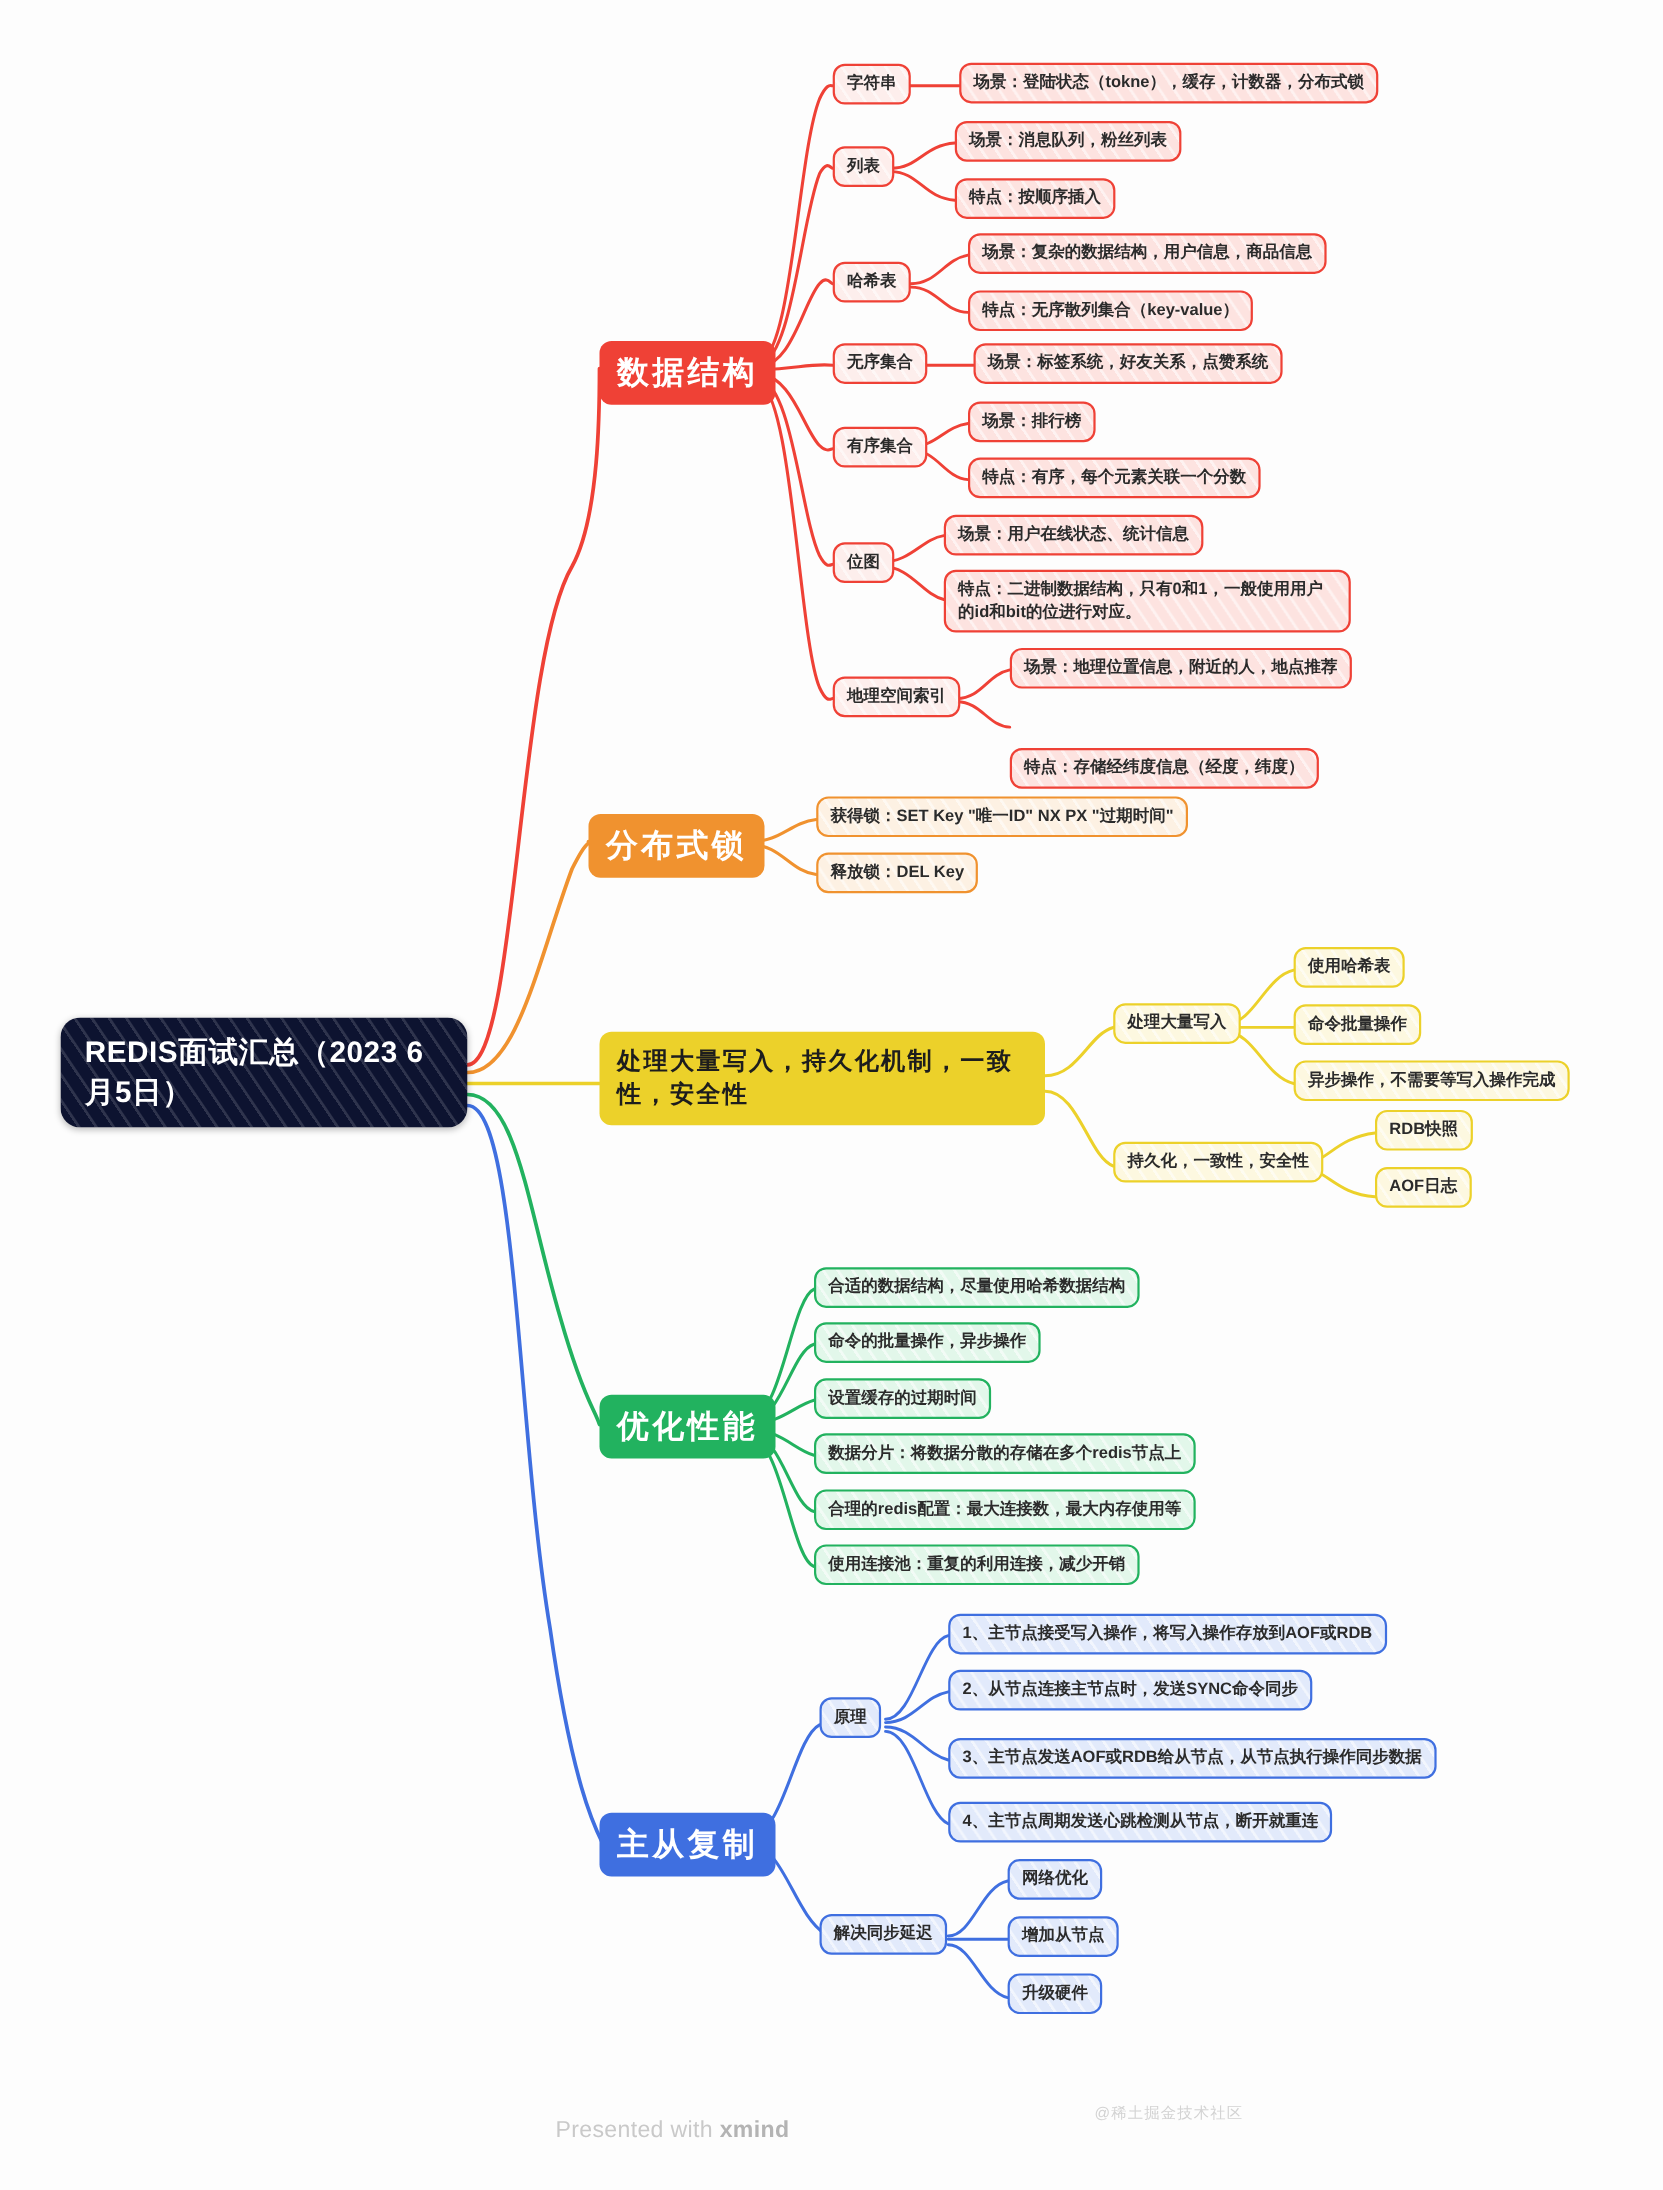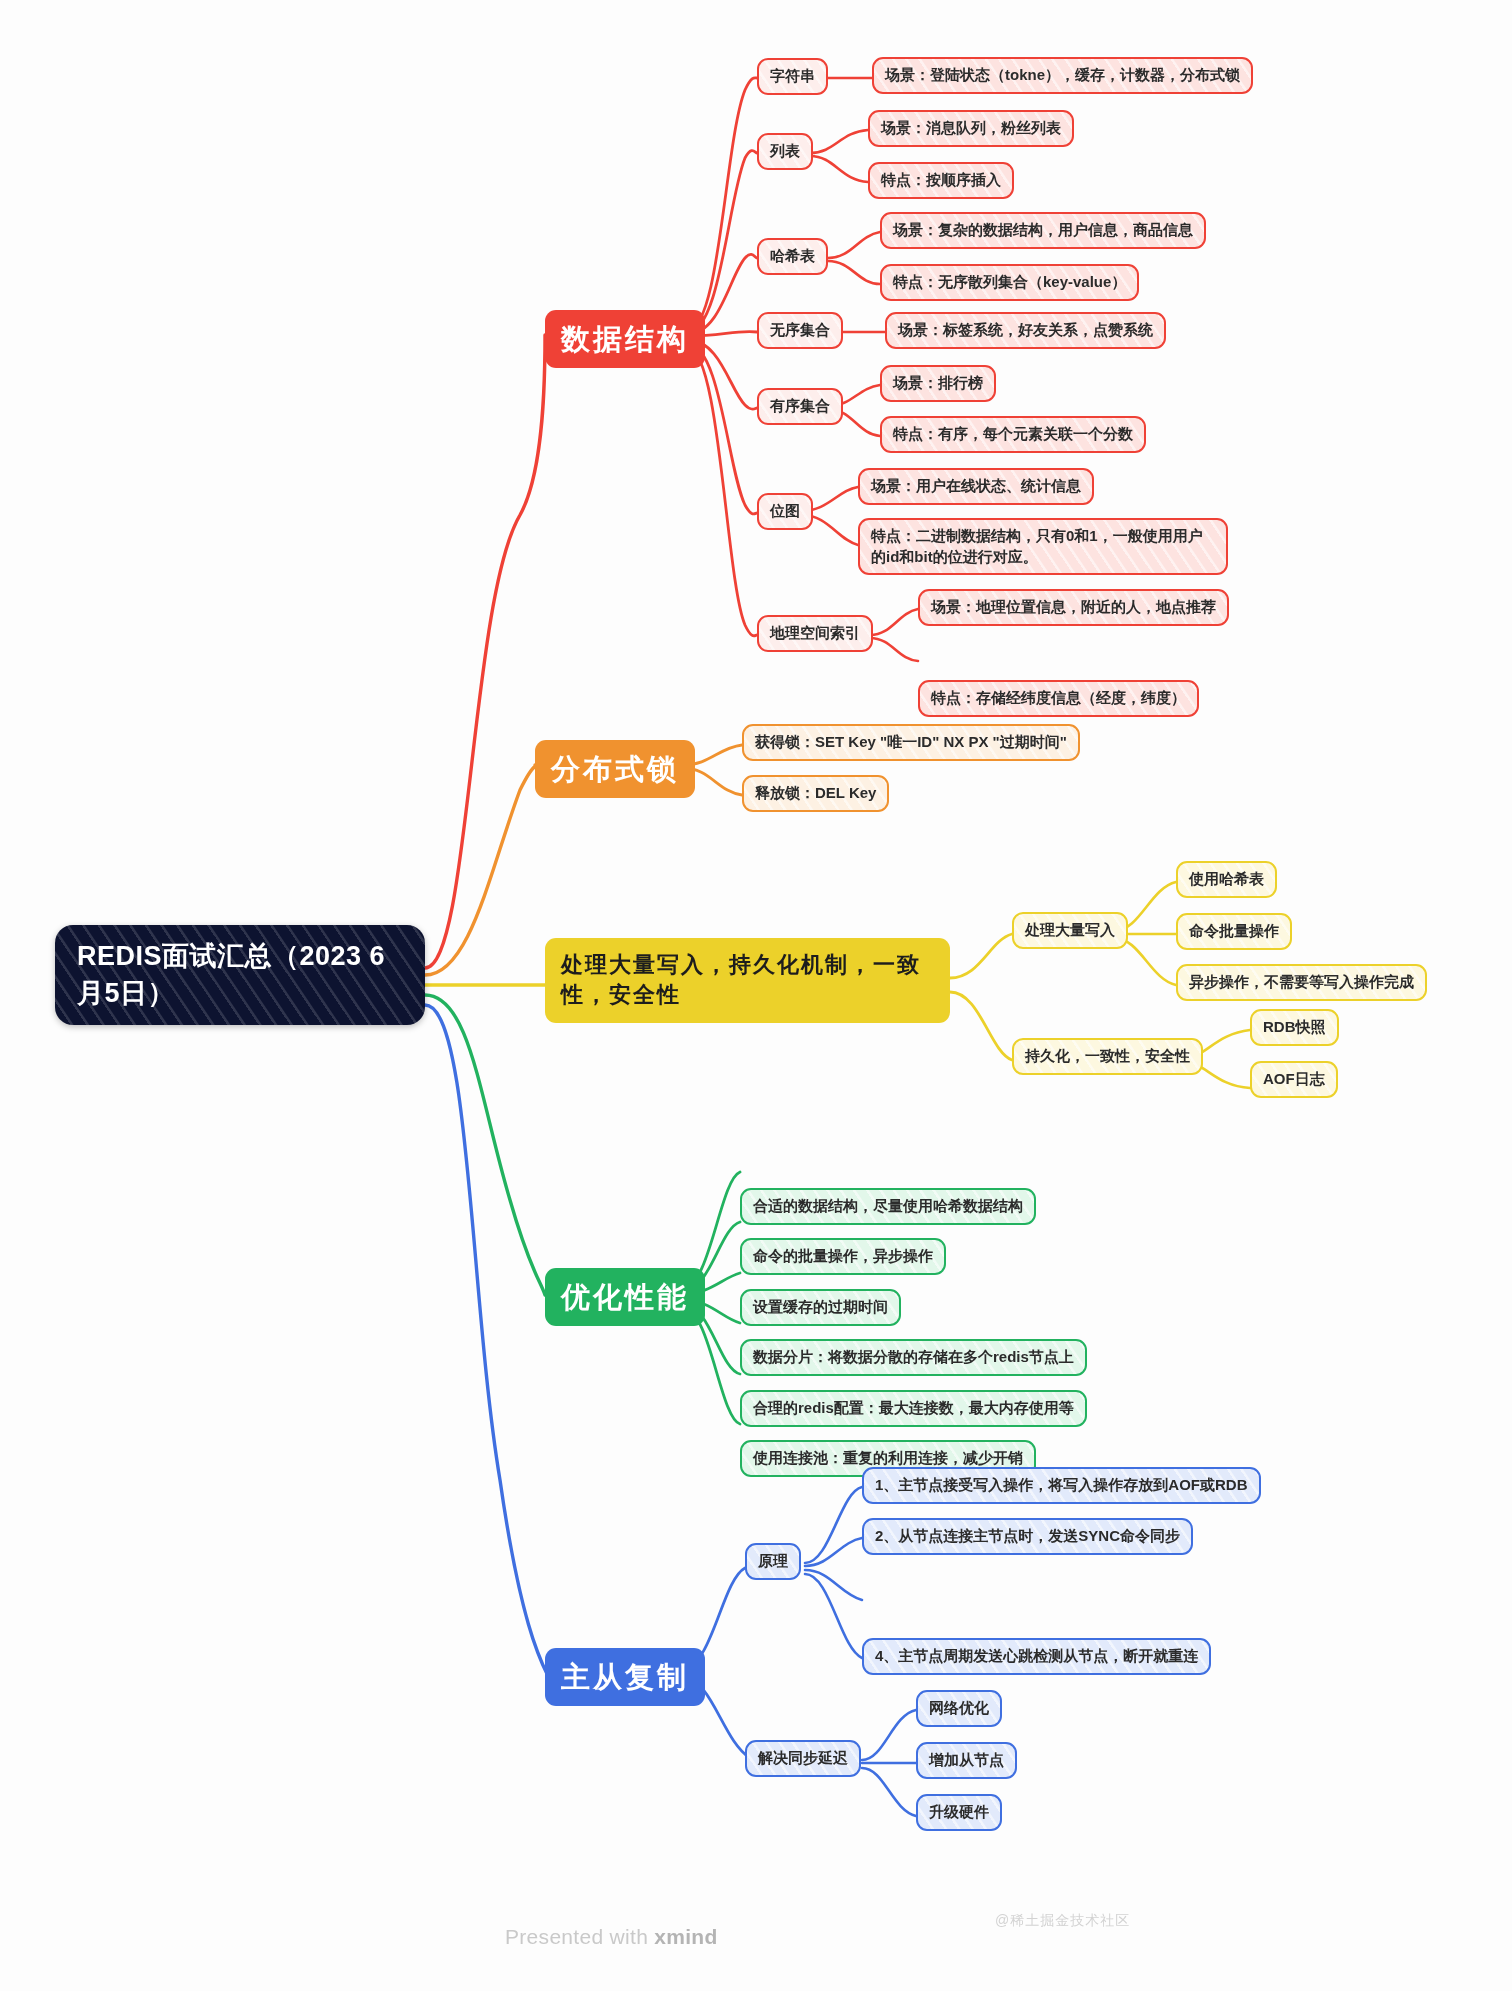--- a/index.html
+++ b/index.html
@@ -60,21 +60,21 @@
     font-size:15px;
     font-weight:600;
     padding:6px 11px;
     border-width:2.4px;border-style:solid;
     border-radius:11px;
   }
   .tintR{background:#fde3e0;border-color:#ef4136;color:#2b2b2b;}
   .plainR{background:#fdeeec;border-color:#ef4136;color:#2b2b2b;}
   .tintO{background:#fdf1e3;border-color:#f0922f;color:#2b2b2b;}
   .tintY{background:#fdf8e0;border-color:#ecd12a;color:#2b2b2b;}
-  .tintG{background:#e2f7ea;border-color:#22b25f;color:#2b2b2b;margin-top:36px;}
+  .tintG{background:#e2f7ea;border-color:#22b25f;color:#2b2b2b;}
   .tintB{background:#e2eafb;border-color:#3f6fe0;color:#2b2b2b;}
 
   .hatch{
     background-image:repeating-linear-gradient(56deg,
       rgba(255,255,255,.55) 0px,rgba(255,255,255,.55) 2px,
       rgba(255,255,255,0) 3px,rgba(255,255,255,0) 11px);
   }
 
   .footer-xmind{
     position:absolute;left:505px;top:1925px;
@@ -267,20 +267,22 @@
   <div class="node main" style="left:545px;top:1648px;background:#3f6fe0;">
     <span>主从复制</span>
   </div>
 
   <div class="node l2 tintB hatch" style="left:745px;top:1543px;">
     <span>原理</span></div>
   <div class="node l3 tintB hatch" style="left:862px;top:1467px;">
     <span>1、主节点接受写入操作，将写入操作存放到AOF或RDB</span></div>
   <div class="node l3 tintB hatch" style="left:862px;top:1518px;">
     <span>2、从节点连接主节点时，发送SYNC命令同步</span></div>
+  <div class="node l3 tintB hatch" style="left:862px;top:1580px;">
+    <span>3、主节点发送AOF或RDB给从节点，从节点执行操作同步数据</span></div>
   <div class="node l3 tintB hatch" style="left:862px;top:1638px;">
     <span>4、主节点周期发送心跳检测从节点，断开就重连</span></div>
 
   <div class="node l2 tintB hatch" style="left:745px;top:1740px;">
     <span>解决同步延迟</span></div>
   <div class="node l3 tintB hatch" style="left:916px;top:1690px;">
     <span>网络优化</span></div>
   <div class="node l3 tintB hatch" style="left:916px;top:1742px;">
     <span>增加从节点</span></div>
   <div class="node l3 tintB hatch" style="left:916px;top:1794px;">

